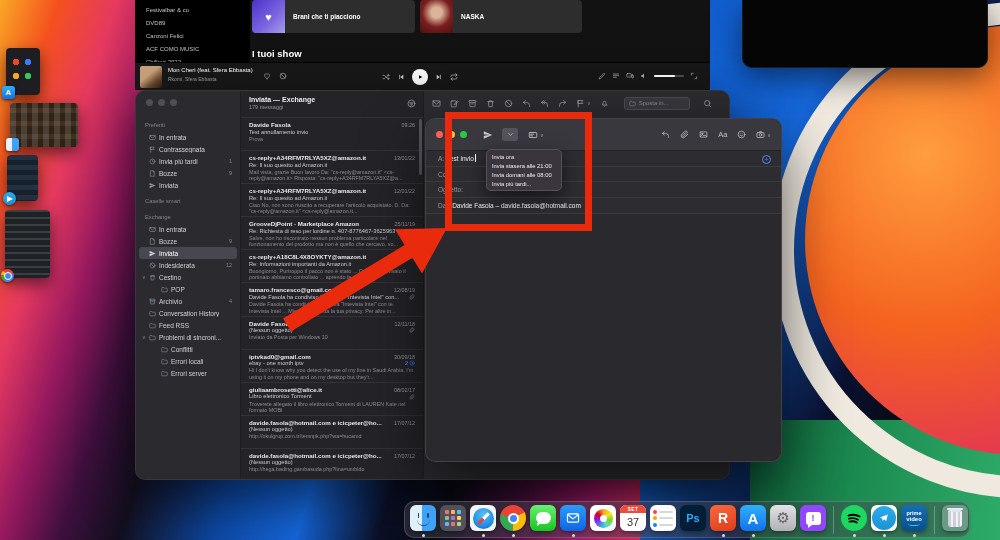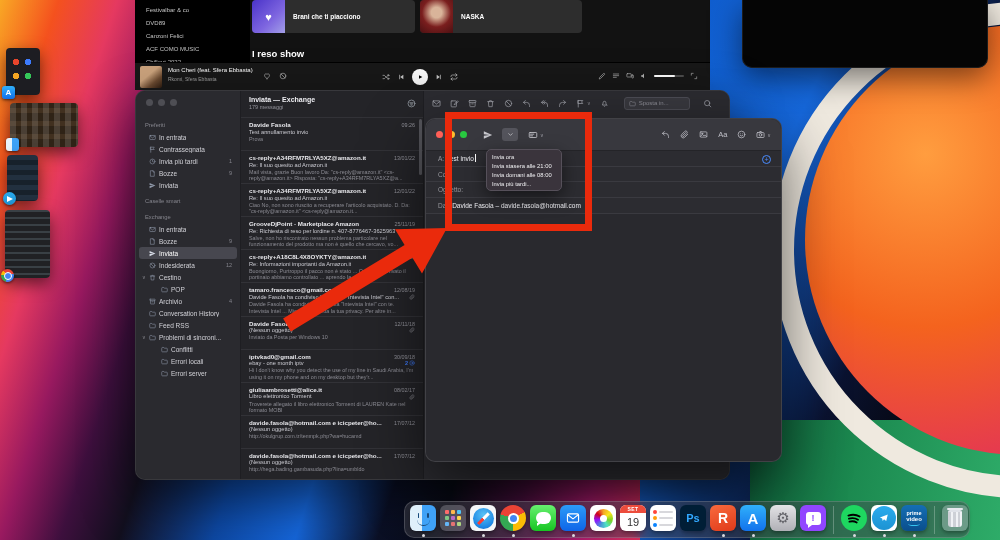--- a/index.html
+++ b/index.html
@@ -234,21 +234,21 @@
       </div>
     <div class="sp-main">
       <div class="sp-card sp-card1">
         <div class="sp-tile-heart">♥</div>
         <span class="sp-card-label">Brani che ti piacciono</span>
       </div>
       <div class="sp-card sp-card2">
         <div class="sp-tile-photo"></div>
         <span class="sp-card-label">NASKA</span>
       </div>
-      <div class="sp-heading">I reso show</div>
+      <div class="sp-heading">I tuoi show</div>
     </div>
     <div class="sp-player">
       <div class="sp-art"></div>
       <div class="sp-track">Mon Cheri (feat. Sfera Ebbasta)</div>
       <div class="sp-artists">Rkomi, Sfera Ebbasta</div>
       <div class="sp-likes" id="sp-likes">
           <span class="mi">
             <svg class="svgic" viewBox="0 0 24 24">
               <path d="M12 20s-7.5-4.8-7.5-10A4.3 4.3 0 0112 7.2 4.3 4.3 0 0119.5 10c0 5.2-7.5 10-7.5 10z"></path>
             </svg>
@@ -872,21 +872,21 @@
         <div class="dk-dot"></div>
       </div>
       <div class="dk-slot">
         <div class="dki dk-photos">
           <div class="ph-flower"></div>
         </div>
       </div>
       <div class="dk-slot">
         <div class="dki dk-calendar">
           <div class="cal-top">SET</div>
-          <div class="cal-day">19</div>
+          <div class="cal-day">37</div>
         </div>
       </div>
       <div class="dk-slot">
         <div class="dki dk-reminders">
           <div class="rem-row">
             <i style="background:#ff453a"></i>
             <b></b>
           </div>
           <div class="rem-row">
             <i style="background:#ff9f0a"></i>

